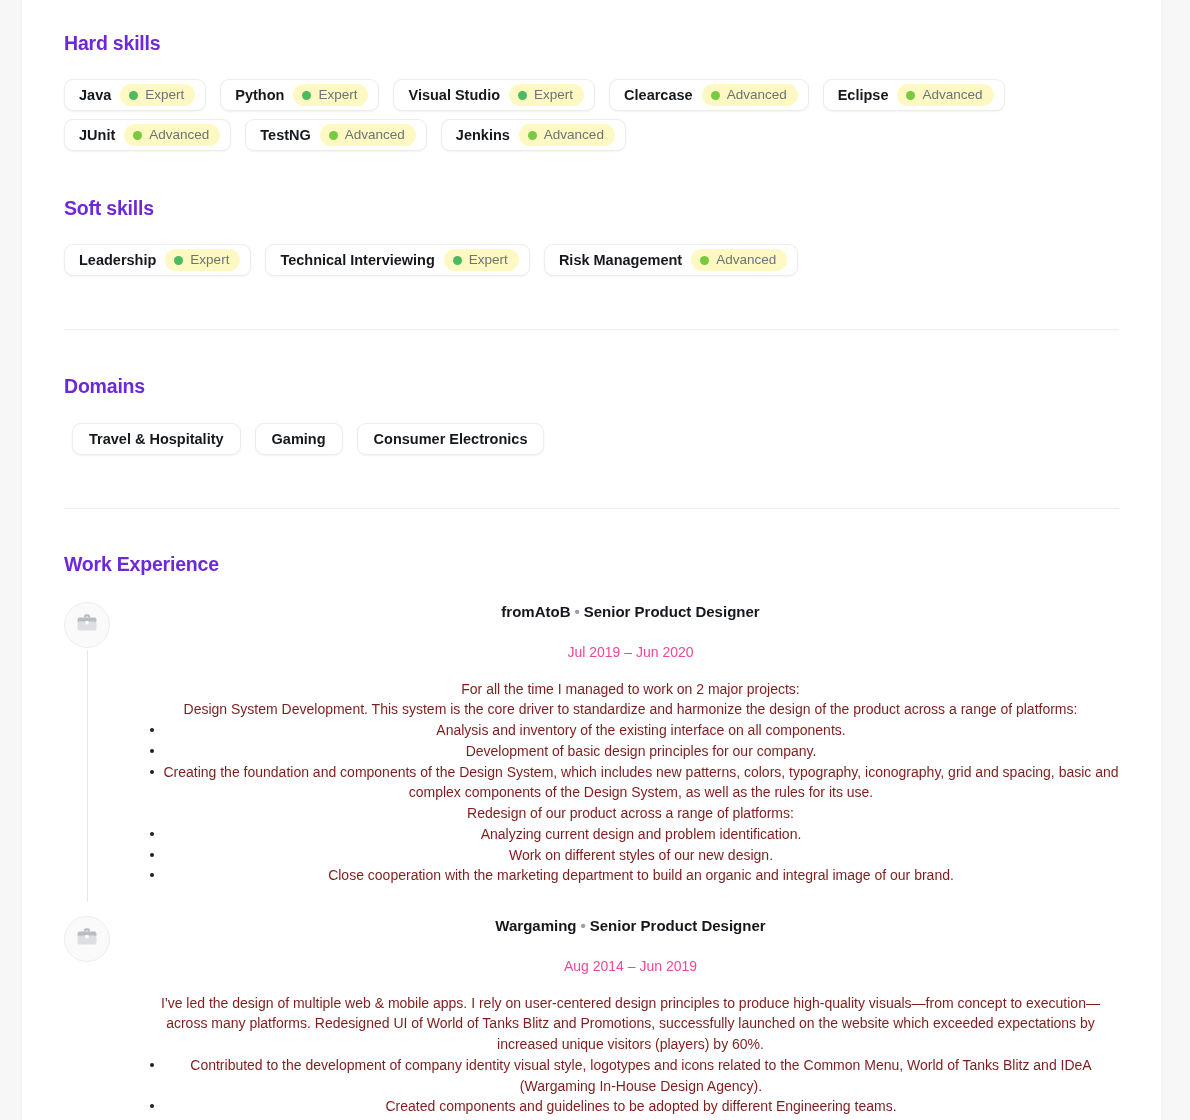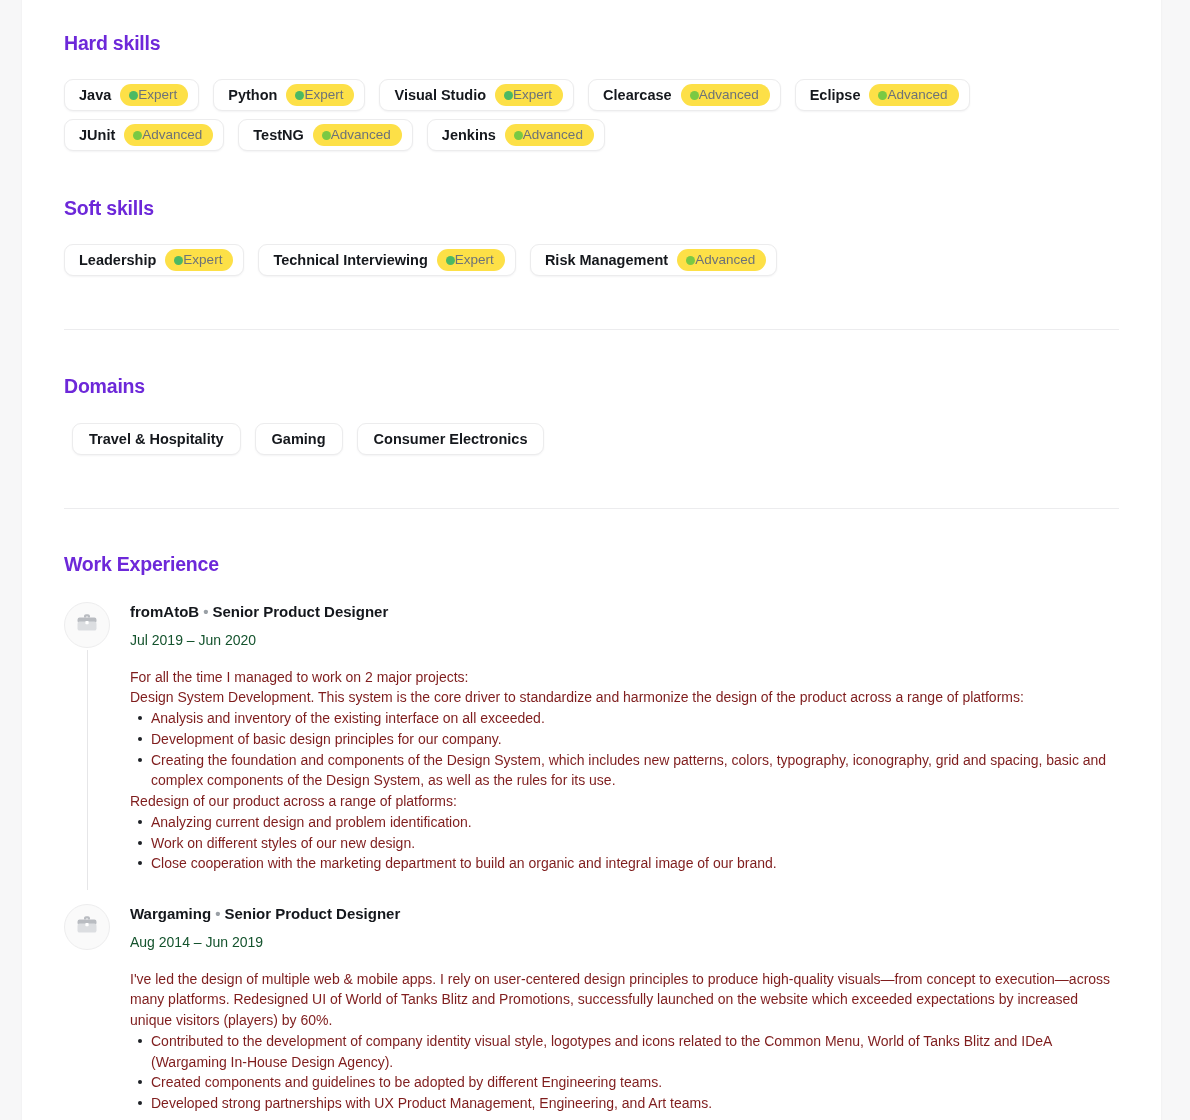--- a/index.html
+++ b/index.html
@@ -66,21 +66,22 @@
   .chip-name {
     font-size: 14.5px;
     font-weight: bold;
     color: #15181d;
     white-space: nowrap;
     line-height: 1;
   }
   .level-badge {
     display: inline-flex;
     align-items: center;
-    background: #fde047;
+    gap: 7px;
+    background: #fef9c3;
     border-radius: 20px;
     padding: 4px 11px 4px 9px;
     line-height: 1;
     justify-content: center;
   }
   .level-dot {
     width: 9px;
     height: 9px;
     border-radius: 50%;
     flex: none;
@@ -93,21 +94,22 @@
     white-space: nowrap;
     line-height: 1;
   }
 
   
   .experience-list { position: relative; }
   .job {
     position: relative;
     display: flex;
     align-items: flex-start;
-    gap: 0;
+    gap: 12px;
+    text-align: center;
   }
   .job-gutter {
     position: relative;
     width: 66px;
     flex: none;
     align-self: stretch;
   }
   .avatar {
     position: relative;
     z-index: 2;
@@ -142,22 +144,22 @@
     color: #14171c;
     line-height: 1.25;
   }
   .job-sep {
     color: #9aa0a6;
     font-weight: bold;
     padding: 0 4px;
   }
   .job-dates {
     font-size: 14px;
-    color: #14532d;
-    margin-top: 10px;
+    color: #ec4899;
+    margin-top: 22px;
   }
   .job-desc {
     margin-top: 19px;
     font-size: 14px;
     color: #7f1d1d;
     line-height: 1.48;
   }
   .job-desc p { margin: 0; }
   .job-desc ul {
     margin: 0;
@@ -307,21 +309,21 @@
             </div>
             <div class="timeline-line"></div>
           </div>
           <div class="job-body">
             <div class="job-heading"><span>fromAtoB</span><span class="job-sep">•</span><span>Senior Product Designer</span></div>
             <div class="job-dates">Jul 2019 – Jun 2020</div>
             <div class="job-desc">
               <p>For all the time I managed to work on 2 major projects:</p>
               <p>Design System Development. This system is the core driver to standardize and harmonize the design of the product across a range of platforms:</p>
               <ul>
-                <li>Analysis and inventory of the existing interface on all exceeded.</li>
+                <li>Analysis and inventory of the existing interface on all components.</li>
                 <li>Development of basic design principles for our company.</li>
                 <li>Creating the foundation and components of the Design System, which includes new patterns, colors, typography, iconography, grid and spacing, basic and complex components of the Design System, as well as the rules for its use.</li>
               </ul>
               <p>Redesign of our product across a range of platforms:</p>
               <ul>
                 <li>Analyzing current design and problem identification.</li>
                 <li>Work on different styles of our new design.</li>
                 <li>Close cooperation with the marketing department to build an organic and integral image of our brand.</li>
               </ul>
             </div>

